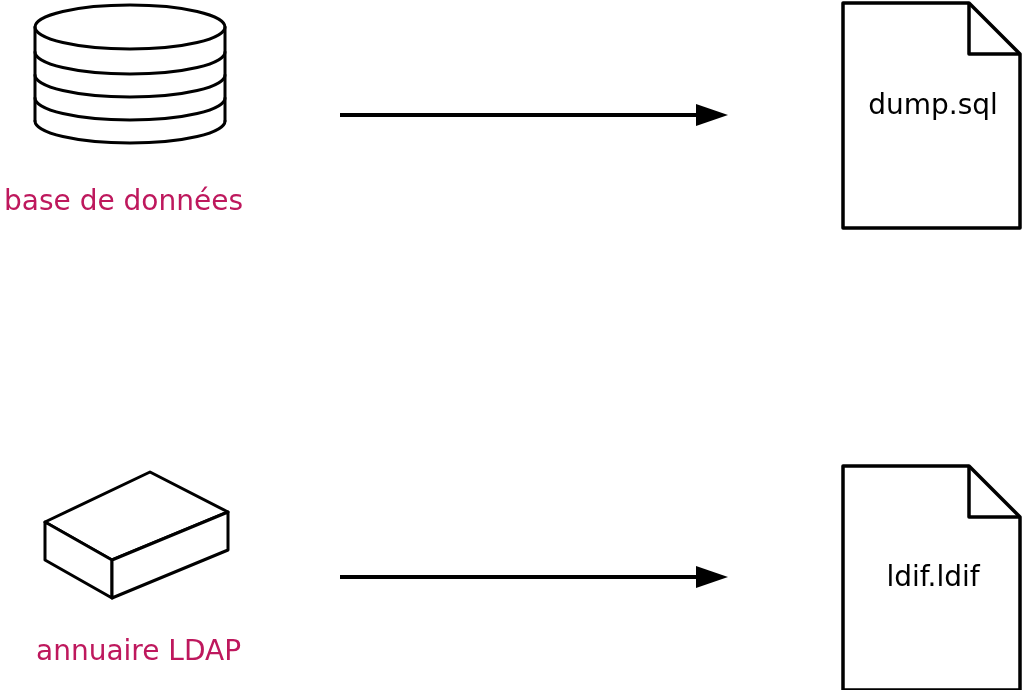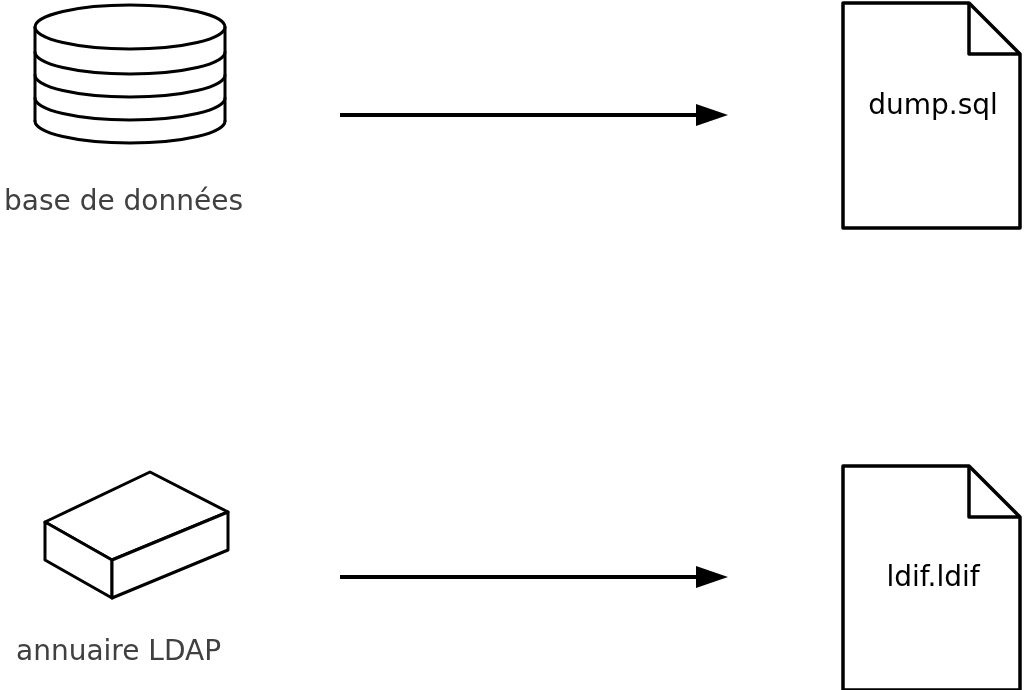--- a/index.html
+++ b/index.html
@@ -11,21 +11,21 @@
   .canvas {
     position: relative;
     width: 1024px;
     height: 690px;
     background: #ffffff;
     overflow: hidden;
   }
   .abs { position: absolute; }
   .label {
     position: absolute;
-    color: #404040;
+    color: #be185d;
     font-size: 28px;
     line-height: 1.1;
     white-space: nowrap;
   }
   .file-label {
     position: absolute;
     color: #000000;
     font-size: 28px;
     width: 180px;
     text-align: center;
@@ -67,21 +67,21 @@
   <div class="file-label" style="left:843px; top:88px;">dump.sql</div>
 
   <svg class="abs" style="left:40px; top:465px;" width="200" height="140" viewBox="0 0 200 140">
     <g fill="#ffffff" stroke="#000000" stroke-width="3" stroke-linejoin="round">
       <polygon points="110,7 188,47 72,95 5,57"></polygon>
       <polygon points="5,57 72,95 72,133 5,95"></polygon>
       <polygon points="72,95 188,47 188,85 72,133"></polygon>
     </g>
   </svg>
 
-  <div class="label" style="left:16px; top:636px;">annuaire LDAP</div>
+  <div class="label" style="left:36px; top:636px;">annuaire LDAP</div>
 
   <svg class="abs" style="left:338px; top:562px;" width="392" height="30" viewBox="0 0 392 30">
     <line x1="2" y1="15" x2="360" y2="15" stroke="#000000" stroke-width="4"></line>
     <polygon points="358,4 390,15 358,26" fill="#000000"></polygon>
   </svg>
 
   <svg class="abs" style="left:841px; top:464px;" width="182" height="226" viewBox="0 0 182 226">
     <g fill="none" stroke="#000000" stroke-width="3.5" stroke-linejoin="round">
       <path d="M 2 2 H 128 L 179 53 V 226 H 2 Z"></path>
       <path d="M 128 2 V 53 H 179"></path>

